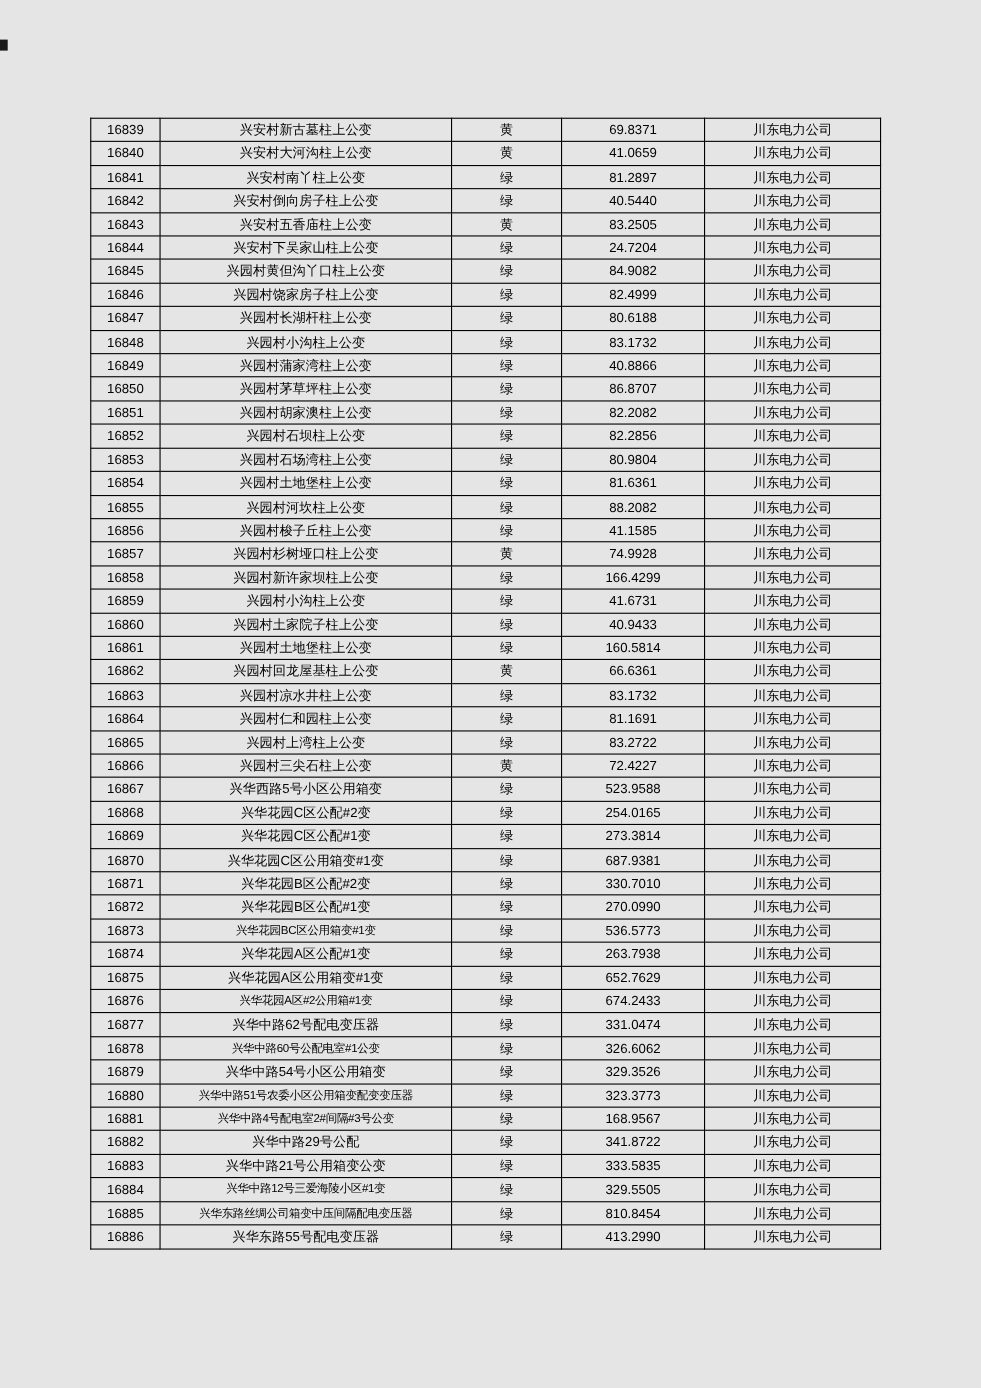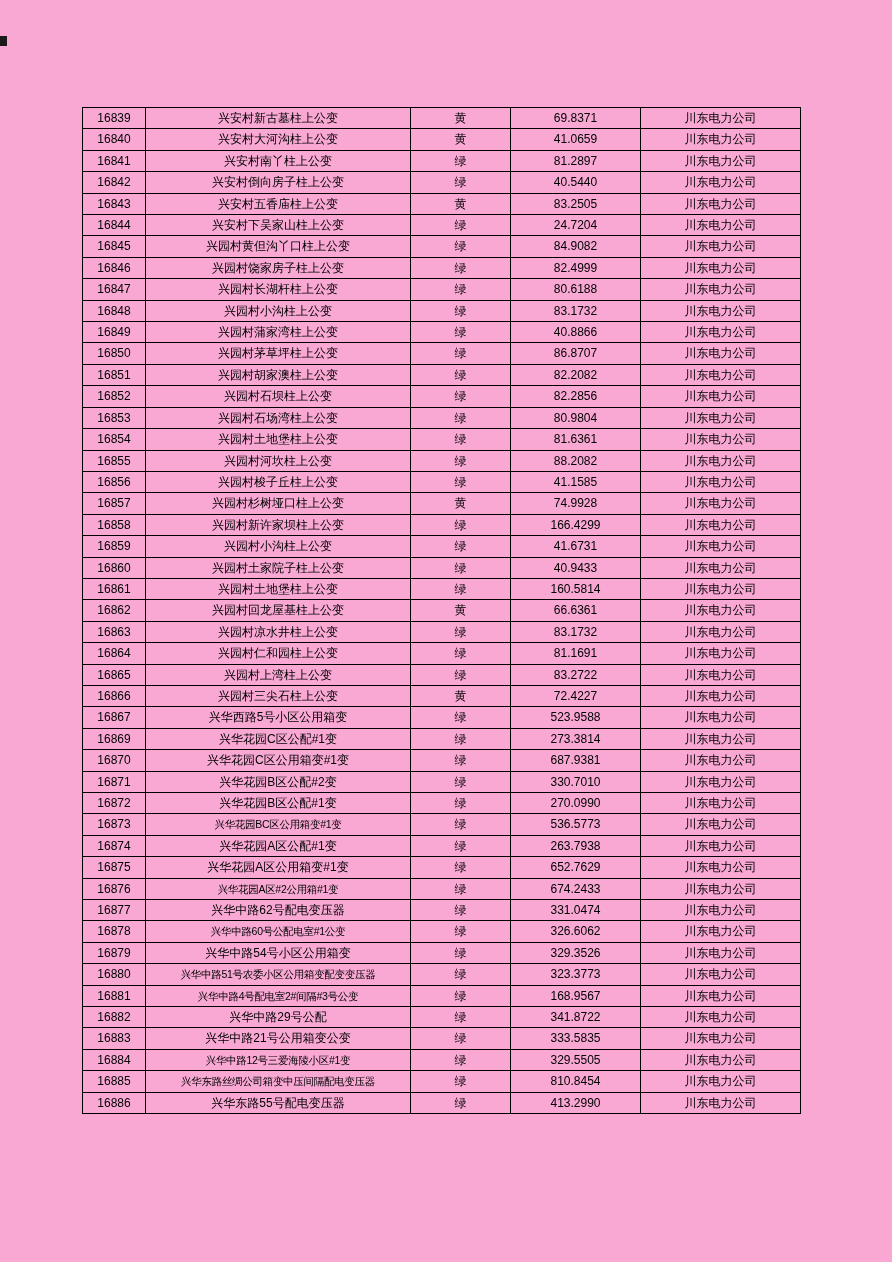--- a/index.html
+++ b/index.html
@@ -5,21 +5,21 @@
   html, body {
     margin: 0;
     padding: 0;
     background: #ffffff;
     font-family: "Liberation Sans", "DejaVu Sans", sans-serif;
   }
   .page {
     position: relative;
     width: 892px;
     height: 1262px;
-    background: #f9a8d4;
+    background: #e5e5e5;
     overflow: hidden;
   }
   .scan-artifact {
     position: absolute;
     left: 0;
     top: 36px;
     width: 7px;
     height: 10px;
     background: #1a1a1a;
   }
@@ -262,20 +262,27 @@
           <td class="cell-company">川东电力公司</td>
         </tr>
         <tr>
           <td class="cell-id">16867</td>
           <td class="cell-name">兴华西路5号小区公用箱变</td>
           <td class="cell-status">绿</td>
           <td class="cell-value">523.9588</td>
           <td class="cell-company">川东电力公司</td>
         </tr>
         <tr>
+          <td class="cell-id">16868</td>
+          <td class="cell-name">兴华花园C区公配#2变</td>
+          <td class="cell-status">绿</td>
+          <td class="cell-value">254.0165</td>
+          <td class="cell-company">川东电力公司</td>
+        </tr>
+        <tr>
           <td class="cell-id">16869</td>
           <td class="cell-name">兴华花园C区公配#1变</td>
           <td class="cell-status">绿</td>
           <td class="cell-value">273.3814</td>
           <td class="cell-company">川东电力公司</td>
         </tr>
         <tr>
           <td class="cell-id">16870</td>
           <td class="cell-name">兴华花园C区公用箱变#1变</td>
           <td class="cell-status">绿</td>

